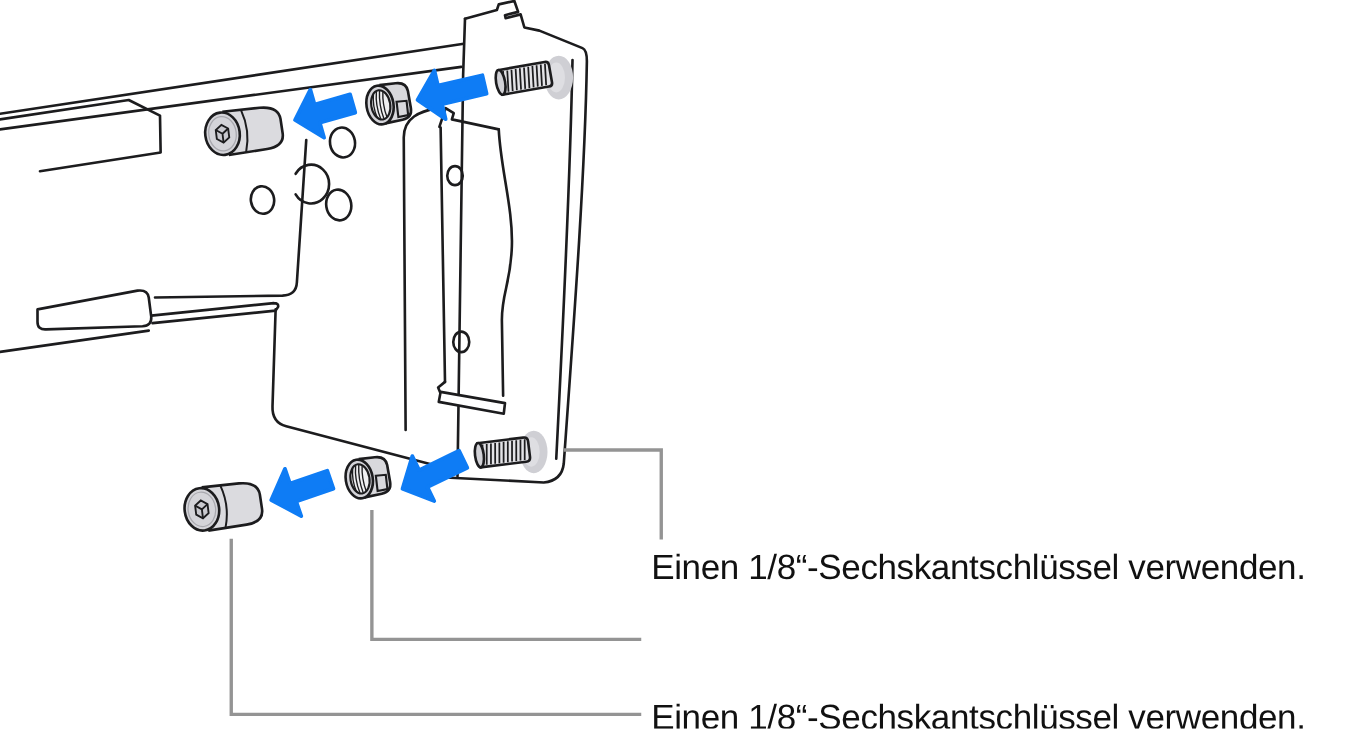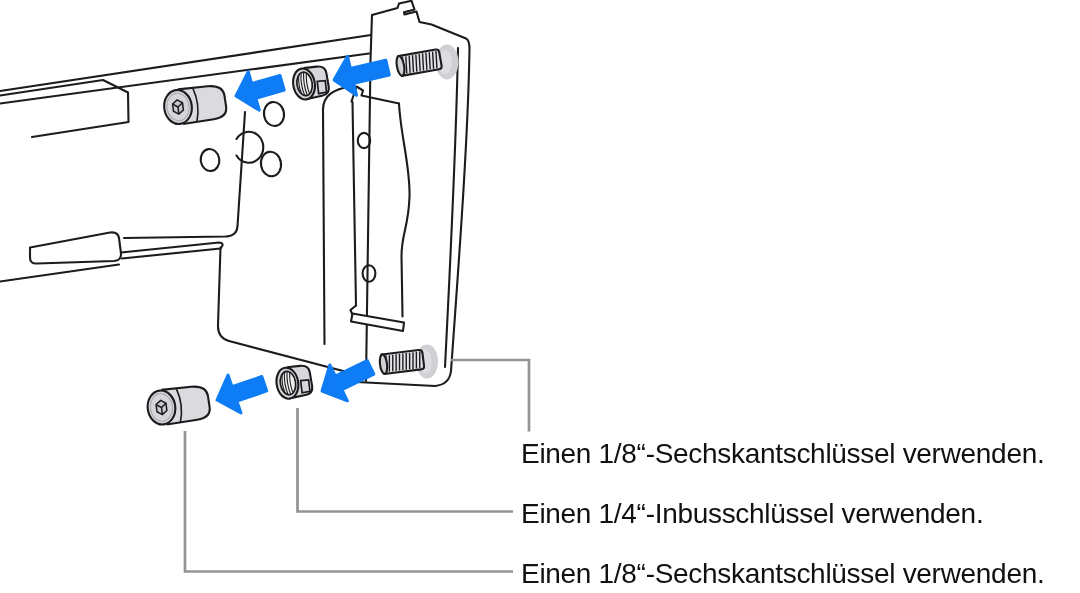--- a/index.html
+++ b/index.html
@@ -107,16 +107,15 @@
   </g>
 
   <g fill="none" stroke="#949494" stroke-width="2.7">
     <path d="M451,360 L529,360 L529,431.5"></path>
     <path d="M297.5,408 L297.5,511.5 L513,511.5"></path>
     <path d="M185,431 L185,571.5 L513,571.5"></path>
   </g>
 </svg>
 
 <div class="callout-label lbl1">Einen 1/8“-Sechskantschlüssel verwenden.</div>
-<div class="callout-label lbl2">Einen 1/4“-Inbusschlüssel verwenden.</div>
 <div class="callout-label lbl3">Einen 1/8“-Sechskantschlüssel verwenden.</div>
 
 </div>
 
 </body></html>

